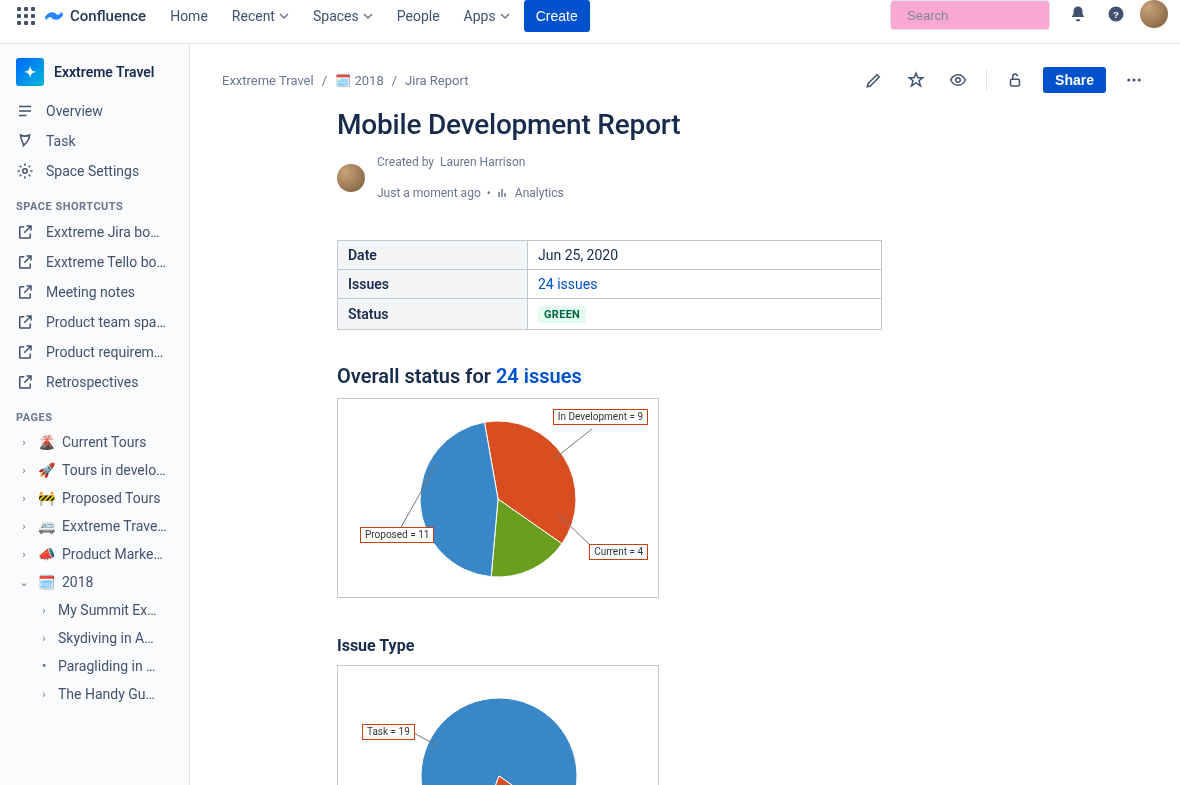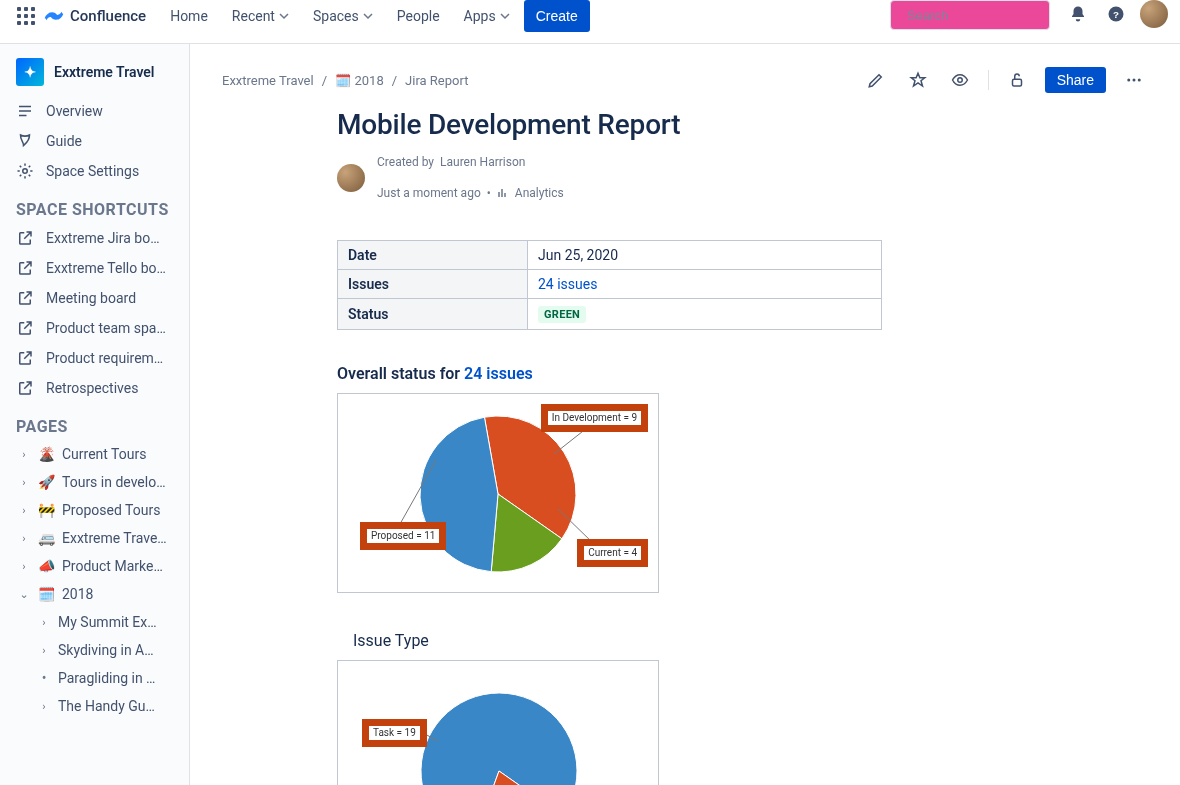--- a/index.html
+++ b/index.html
@@ -19,78 +19,78 @@
   
   .topbar{display:flex;align-items:flex-start;height:var(--topbar-h);border-bottom:1px solid var(--border);padding:0 12px;gap:4px}
   .topbar .left{display:flex;align-items:center;gap:4px}
   .topbar .logo{display:flex;align-items:center;gap:6px;color:#253858;margin-right:10px}
   .topbar .logo svg{width:20px;height:20px}
   .topbar .logo-text{font-weight:500;color:#253858;font-size:15px}
   .nav-btn{display:flex;align-items:center;gap:4px;padding:0 10px;height:32px;border-radius:3px;color:#42526e;font-size:14px;cursor:pointer}
   .chev{width:10px;height:10px;fill:#6b778c}
   .create{background:var(--brand-blue);color:#fff;border:none;border-radius:3px;padding:0 12px;height:32px;font-size:14px;font-weight:500;cursor:pointer}
   .topbar .spacer{flex:1}
-  .search{display:flex;align-items:center;width:160px;height:30px;border:1px solid var(--border);border-radius:4px;background:#ec4899;color:#7a869a;padding:0 8px;gap:6px}
+  .search{display:flex;align-items:center;width:160px;height:30px;border:1px solid var(--border);border-radius:4px;background:#f9a8d4;color:#7a869a;padding:0 8px;gap:6px}
   .search input{border:none;outline:none;font-size:13px;flex:1;color:#172b4d;background:transparent}
   .search input::placeholder{color:#7a869a}
   .topbar .right{display:flex;align-items:center;gap:10px;margin-left:10px}
   .icon-btn{display:flex;align-items:center;justify-content:center;width:28px;height:28px;color:var(--icon-grey);cursor:pointer;border-radius:50%}
   .avatar{width:28px;height:28px;border-radius:50%;background:radial-gradient(circle at 30% 30%,#c8a37a,#7a5a3a);cursor:pointer}
   
   .shell{display:flex;height:calc(785px - var(--topbar-h));}
   
   .sidebar{width:var(--sidebar-w);border-right:1px solid var(--border);background:#fafbfc;display:flex;flex-direction:column;overflow:hidden}
   .space-header{display:flex;align-items:center;gap:10px;padding:14px 16px 10px}
   .space-icon{width:28px;height:28px;border-radius:3px;background:linear-gradient(135deg,#0065ff,#00b8d9);display:flex;align-items:center;justify-content:center;color:#fff;font-size:14px;font-weight:700}
   .space-title{font-size:14px;font-weight:600;color:#172b4d}
   .side-item{display:flex;align-items:center;gap:12px;padding:6px 16px;color:#42526e;cursor:pointer}
   .side-item svg{width:18px;height:18px;color:#42526e}
-  .side-section-label{padding:14px 16px 4px;font-size:16px;font-weight:700;color:#6b778c;letter-spacing:.5px}
+  .side-section-label{padding:14px 16px 4px;font-size:11px;font-weight:700;color:#6b778c;letter-spacing:.5px}
   .ext-icon{width:16px;height:16px;stroke:#42526e;fill:none;stroke-width:2}
   .shortcut-text{white-space:nowrap;overflow:hidden;text-overflow:ellipsis;max-width:120px}
   .tree{padding:0 0 40px;overflow:auto;flex:1}
   .tree-row{display:flex;align-items:center;gap:6px;padding:6px 8px 6px 16px;color:#42526e;cursor:pointer}
   .tree-row .toggle{width:16px;text-align:center;color:#6b778c;font-size:11px}
   .tree-row .emoji{width:18px;text-align:center;font-size:14px}
   .tree-row .label{white-space:nowrap;overflow:hidden;text-overflow:ellipsis;max-width:105px}
   .tree-row.child{padding-left:36px}
   .tree-row.child .label{max-width:100px}
   .dot{width:16px;text-align:center;color:#6b778c}
   
   .main{flex:1;overflow:auto;position:relative}
   .page-head{display:flex;align-items:center;gap:16px;padding:22px 32px 0}
   .crumbs{display:flex;align-items:center;gap:8px;color:#6b778c;font-size:13px}
   .crumbs .sep{color:#6b778c}
   .crumbs a{color:#6b778c}
   .page-head .spacer{flex:1}
   .page-actions{display:flex;align-items:center;gap:14px;color:#42526e}
   .page-actions .divider{width:1px;height:20px;background:#dfe1e6}
-  .share-btn{background:var(--brand-blue);color:#fff;border:none;border-radius:3px;padding:5px 12px;font-size:14px;font-weight:400;cursor:pointer}
+  .share-btn{background:var(--brand-blue);color:#fff;border:none;border-radius:3px;padding:5px 12px;font-size:14px;font-weight:700;cursor:pointer}
   .act-ic{width:18px;height:18px;cursor:pointer;fill:#42526e}
   .act-wrap{display:flex;align-items:center;justify-content:center;width:28px;height:28px;cursor:pointer}
 
   .content{max-width:760px;margin:0 auto;padding:8px 32px 80px}
   .title{font-size:28px;font-weight:500;color:#172b4d;margin:6px 0 14px;letter-spacing:-0.2px}
   .byline{display:flex;align-items:center;gap:12px;margin-bottom:40px}
   .byline .avatar2{width:28px;height:28px;border-radius:50%;background:radial-gradient(circle at 30% 30%,#c8a37a,#7a5a3a)}
   .byline .meta{font-size:12px;color:#6b778c;display:flex;flex-direction:column;gap:17px}
   .byline .meta .row{display:flex;align-items:center;gap:6px}
   .anal-ic{width:12px;height:12px;fill:#6b778c}
 
   table.kv{border-collapse:collapse;width:545px;margin-bottom:34px}
   table.kv th,table.kv td{border:1px solid #c1c7d0;padding:6px 10px;font-size:14px}
   table.kv th{background:#f4f5f7;text-align:left;color:#172b4d;font-weight:600;width:190px}
   .status-badge{display:inline-block;background:#e3fcef;color:#006644;font-size:11px;font-weight:700;padding:2px 6px;border-radius:3px;letter-spacing:.3px}
 
-  h3.section{font-size:16px;font-weight:600;margin:8px 0 10px;color:#172b4d}
+  h3.section{font-size:20px;font-weight:600;margin:8px 0 10px;color:#172b4d}
   h3.section a{font-weight:600}
   .chart-box{border:1px solid #c1c7d0;width:322px;height:200px;margin-bottom:38px;position:relative}
-  .callout{position:absolute;font-size:10px;color:#333;background:#fff;border:7px solid #c2410c;padding:1px 4px;white-space:nowrap;text-align:center;line-height:1.2}
-
-  h3.section2{font-size:16px;font-weight:400;margin:0 16px 10px}
+  .callout{position:absolute;font-size:10px;color:#333;background:#fff;border:1px solid #c2410c;padding:1px 4px;white-space:nowrap;text-align:center;line-height:1.2}
+
+  h3.section2{font-size:16px;font-weight:700;margin:0 0 10px}
   .chart-box2{border:1px solid #c1c7d0;width:322px;height:130px;position:relative;overflow:hidden}
 
   .app-grid{display:grid;grid-template-columns:repeat(3,4px);grid-template-rows:repeat(3,4px);gap:3px}
   .app-grid span{background:#42526e;border-radius:1px}
 </style>
 </head>
 <body>
 
 <div class="topbar">
   <div class="left">
@@ -175,21 +175,21 @@
     <div class="side-item">
       <svg viewBox="0 0 24 24">
           <path stroke="#42526e" stroke-width="2" fill="none" d="M4 6h16M4 12h16M4 18h10"></path>
         </svg>
       <span>Overview</span>
     </div>
     <div class="side-item">
       <svg viewBox="0 0 24 24">
           <path stroke="#42526e" stroke-width="2" fill="none" d="M6 4c0 8 4 8 4 14 3-3 8-6 8-14-4 2-8 2-12 0z"></path>
         </svg>
-      <span>Guide</span>
+      <span>Task</span>
     </div>
     <div class="side-item">
       <svg viewBox="0 0 24 24">
           <circle cx="12" cy="12" r="3" stroke="#42526e" stroke-width="2" fill="none"></circle>
           <path stroke="#42526e" stroke-width="2" fill="none" d="M12 2v3M12 19v3M2 12h3M19 12h3M5 5l2 2M17 17l2 2M19 5l-2 2M7 17l-2 2"></path>
         </svg>
       <span>Space Settings</span>
     </div>
 
     <div class="side-section-label">SPACE SHORTCUTS</div>
@@ -203,21 +203,21 @@
         <div class="side-item">
           <svg class="ext-icon" viewBox="0 0 24 24">
             <path d="M14 4h6v6M20 4l-9 9M19 14v5a1 1 0 01-1 1H6a1 1 0 01-1-1V6a1 1 0 011-1h5"></path>
           </svg>
           <span class="shortcut-text">Exxtreme Tello board</span>
         </div>
         <div class="side-item">
           <svg class="ext-icon" viewBox="0 0 24 24">
             <path d="M14 4h6v6M20 4l-9 9M19 14v5a1 1 0 01-1 1H6a1 1 0 01-1-1V6a1 1 0 011-1h5"></path>
           </svg>
-          <span class="shortcut-text">Meeting board</span>
+          <span class="shortcut-text">Meeting notes</span>
         </div>
         <div class="side-item">
           <svg class="ext-icon" viewBox="0 0 24 24">
             <path d="M14 4h6v6M20 4l-9 9M19 14v5a1 1 0 01-1 1H6a1 1 0 01-1-1V6a1 1 0 011-1h5"></path>
           </svg>
           <span class="shortcut-text">Product team space</span>
         </div>
         <div class="side-item">
           <svg class="ext-icon" viewBox="0 0 24 24">
             <path d="M14 4h6v6M20 4l-9 9M19 14v5a1 1 0 01-1 1H6a1 1 0 01-1-1V6a1 1 0 011-1h5"></path>

